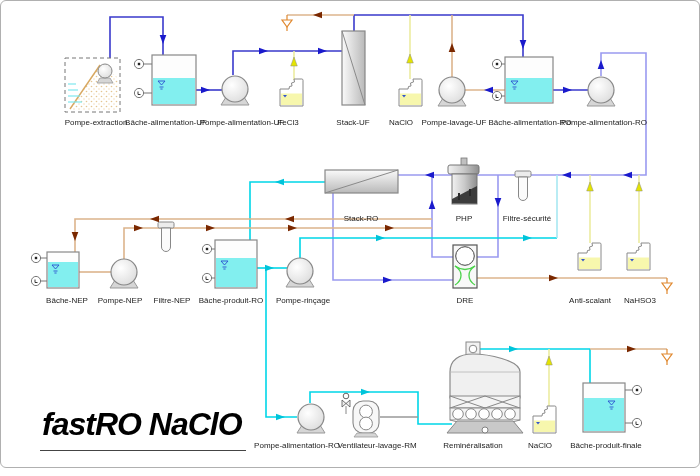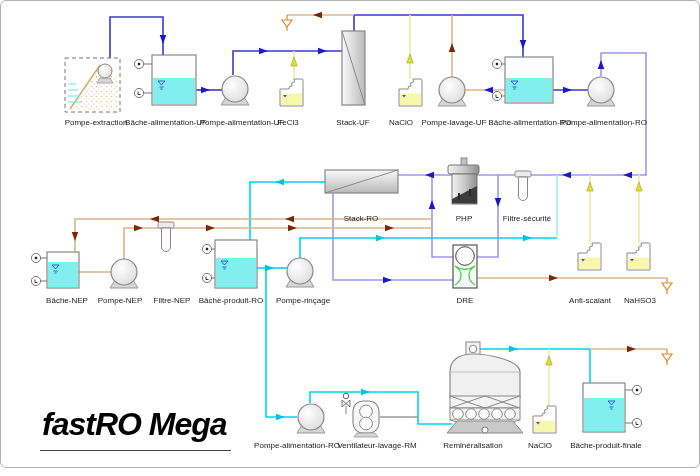--- a/index.html
+++ b/index.html
@@ -350,15 +350,15 @@
       <text class="lbl" x="590" y="303">Anti-scalant</text>
       <text class="lbl" x="640" y="303">NaHSO3</text>
       <text class="lbl" x="297" y="448">Pompe-alimentation-RO</text>
       <text class="lbl" x="377" y="448">Ventilateur-lavage-RM</text>
       <text class="lbl" x="473" y="448">Reminéralisation</text>
       <text class="lbl" x="540" y="448">NaClO</text>
       <text class="lbl" x="606" y="448">Bâche-produit-finale</text>
     </g>
   </svg>
 
-  <div class="title">fastRO Mega</div>
+  <div class="title">fastRO NaClO</div>
   <div class="frame"></div>
 </div>
 
 </body></html>

